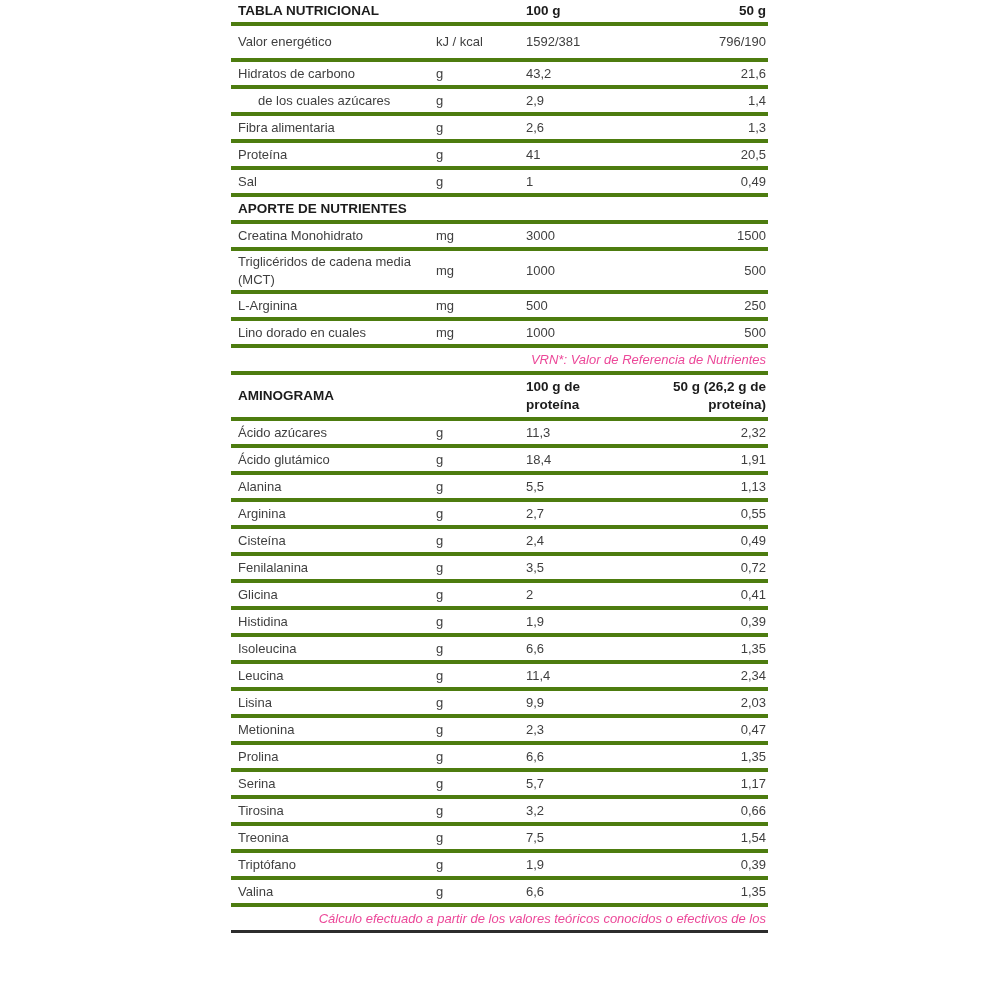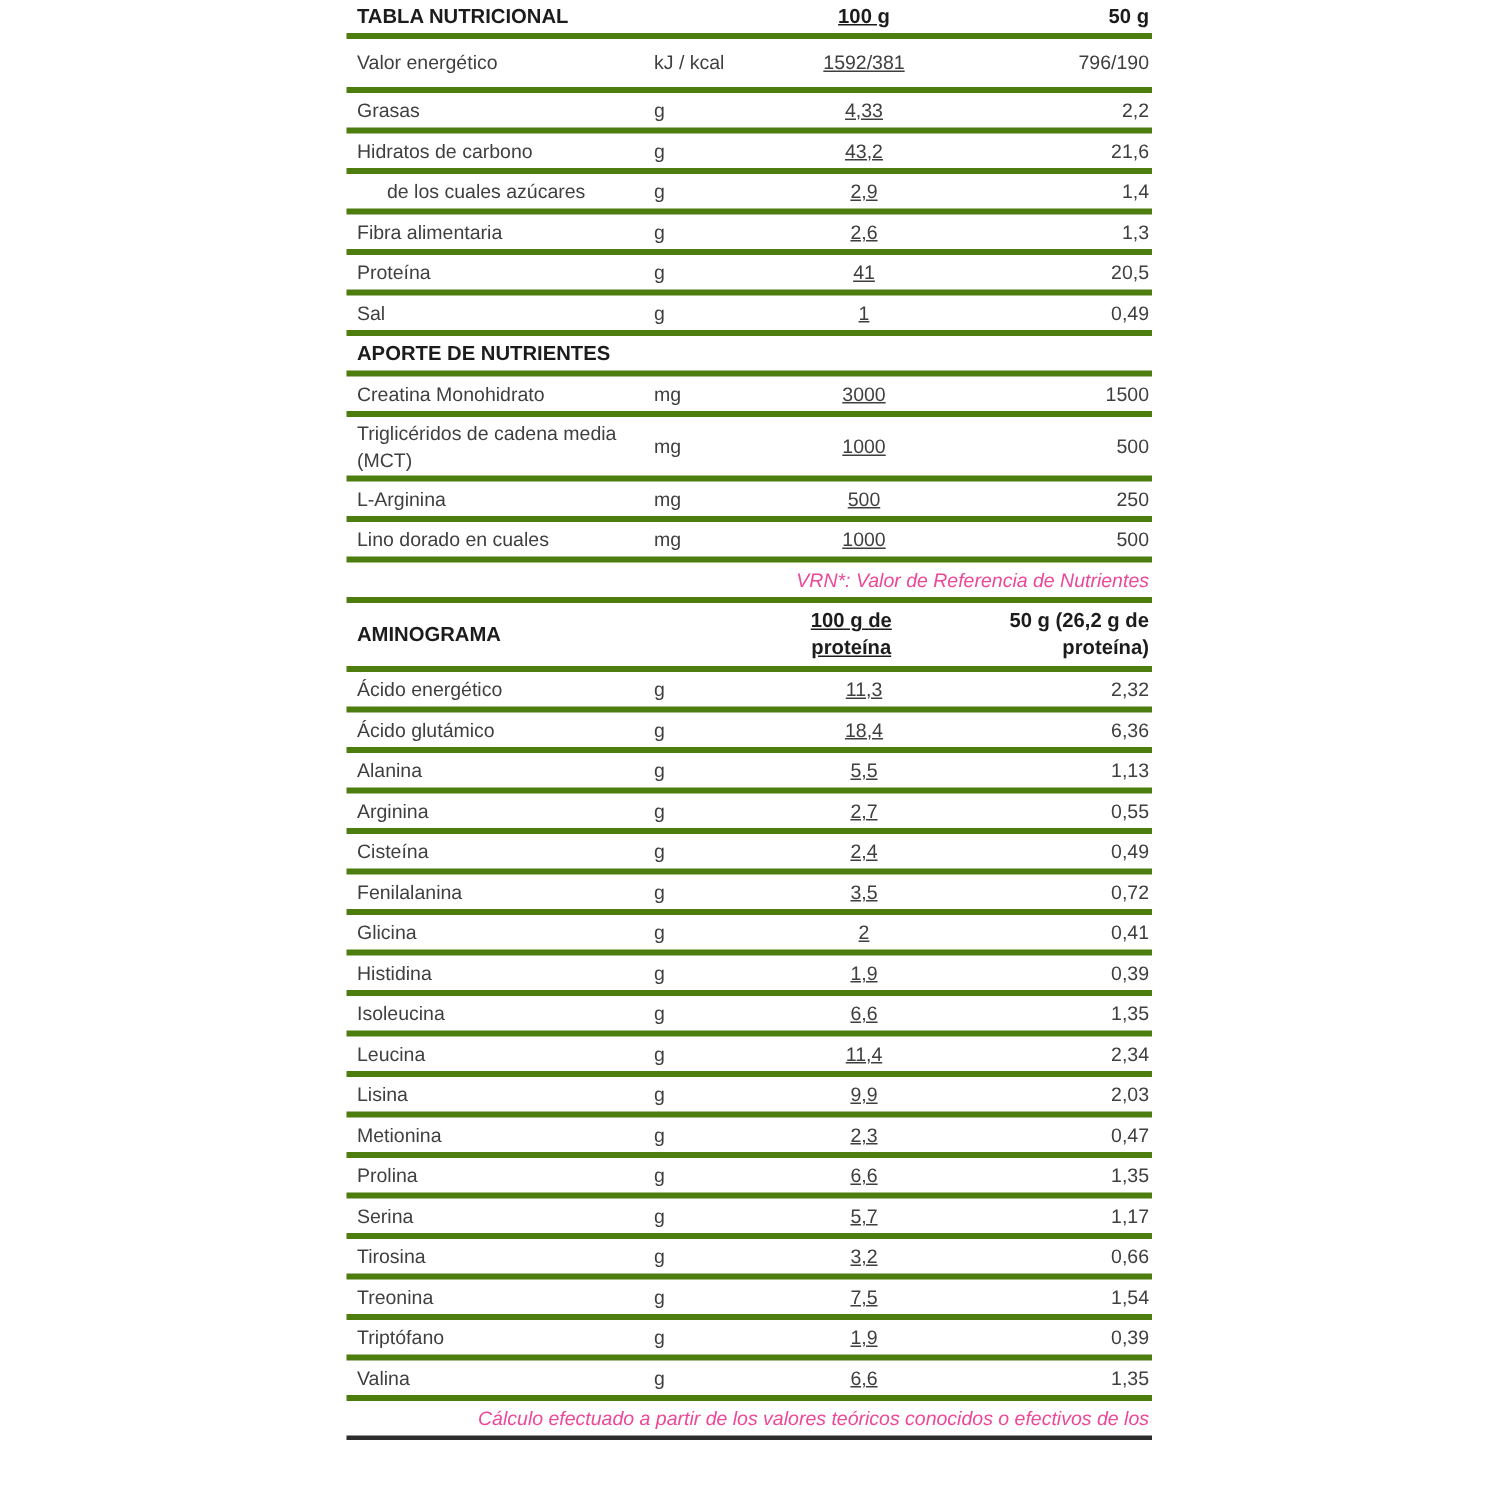--- a/index.html
+++ b/index.html
@@ -33,21 +33,21 @@
     height: 23px;
     border-top: none;
     border-bottom: 2px solid #2b2b2b;
   }
   thead tr.main-head th { vertical-align: top; padding-top: 2px; }
   #tb-nutrition tr:first-child { height: 36px; }
   .hdr { font-weight: bold; color: #1c1c1c; font-size: 13.5px; }
   .c-name { text-align: left; padding-left: 7px; margin-top: 18px; }
   .c-name.indent { padding-left: 27px; }
   .c-unit { text-align: left; }
-  .c-100 { text-align: center; text-decoration: underline; }
+  .c-100 { text-align: left; }
   .c-50  { text-align: right; padding-right: 2px; }
   .amino-head { height: 46px; }
   .amino-head .c-100 { padding-right: 17px; }
   .wrap-head {
     display: inline-block;
     max-width: 106px;
     text-align: right;
   }
   tr.note-row { height: 27px; }
   tr.note-row td {
@@ -80,26 +80,20 @@
     </thead>
 
     <tbody id="tb-nutrition">
         <tr>
           <td class="c-name">Valor energético</td>
           <td class="c-unit">kJ / kcal</td>
           <td class="c-100">1592/381</td>
           <td class="c-50">796/190</td>
         </tr>
         <tr>
-          <td class="c-name">Grasas</td>
-          <td class="c-unit">g</td>
-          <td class="c-100">4,33</td>
-          <td class="c-50">2,2</td>
-        </tr>
-        <tr>
           <td class="c-name">Hidratos de carbono</td>
           <td class="c-unit">g</td>
           <td class="c-100">43,2</td>
           <td class="c-50">21,6</td>
         </tr>
         <tr>
           <td class="c-name indent">de los cuales azúcares</td>
           <td class="c-unit">g</td>
           <td class="c-100">2,9</td>
           <td class="c-50">1,4</td>
@@ -170,30 +164,30 @@
       <tr class="amino-head">
         <td class="hdr c-name">AMINOGRAMA</td>
         <td></td>
         <td class="hdr c-100">100 g de proteína</td>
         <td class="hdr c-50"><span class="wrap-head">50 g  (26,2 g de proteína)</span></td>
       </tr>
     </tbody>
 
     <tbody id="tb-amino">
         <tr>
-          <td class="c-name">Ácido energético</td>
+          <td class="c-name">Ácido azúcares</td>
           <td class="c-unit">g</td>
           <td class="c-100">11,3</td>
           <td class="c-50">2,32</td>
         </tr>
         <tr>
           <td class="c-name">Ácido glutámico</td>
           <td class="c-unit">g</td>
           <td class="c-100">18,4</td>
-          <td class="c-50">6,36</td>
+          <td class="c-50">1,91</td>
         </tr>
         <tr>
           <td class="c-name">Alanina</td>
           <td class="c-unit">g</td>
           <td class="c-100">5,5</td>
           <td class="c-50">1,13</td>
         </tr>
         <tr>
           <td class="c-name">Arginina</td>
           <td class="c-unit">g</td>

